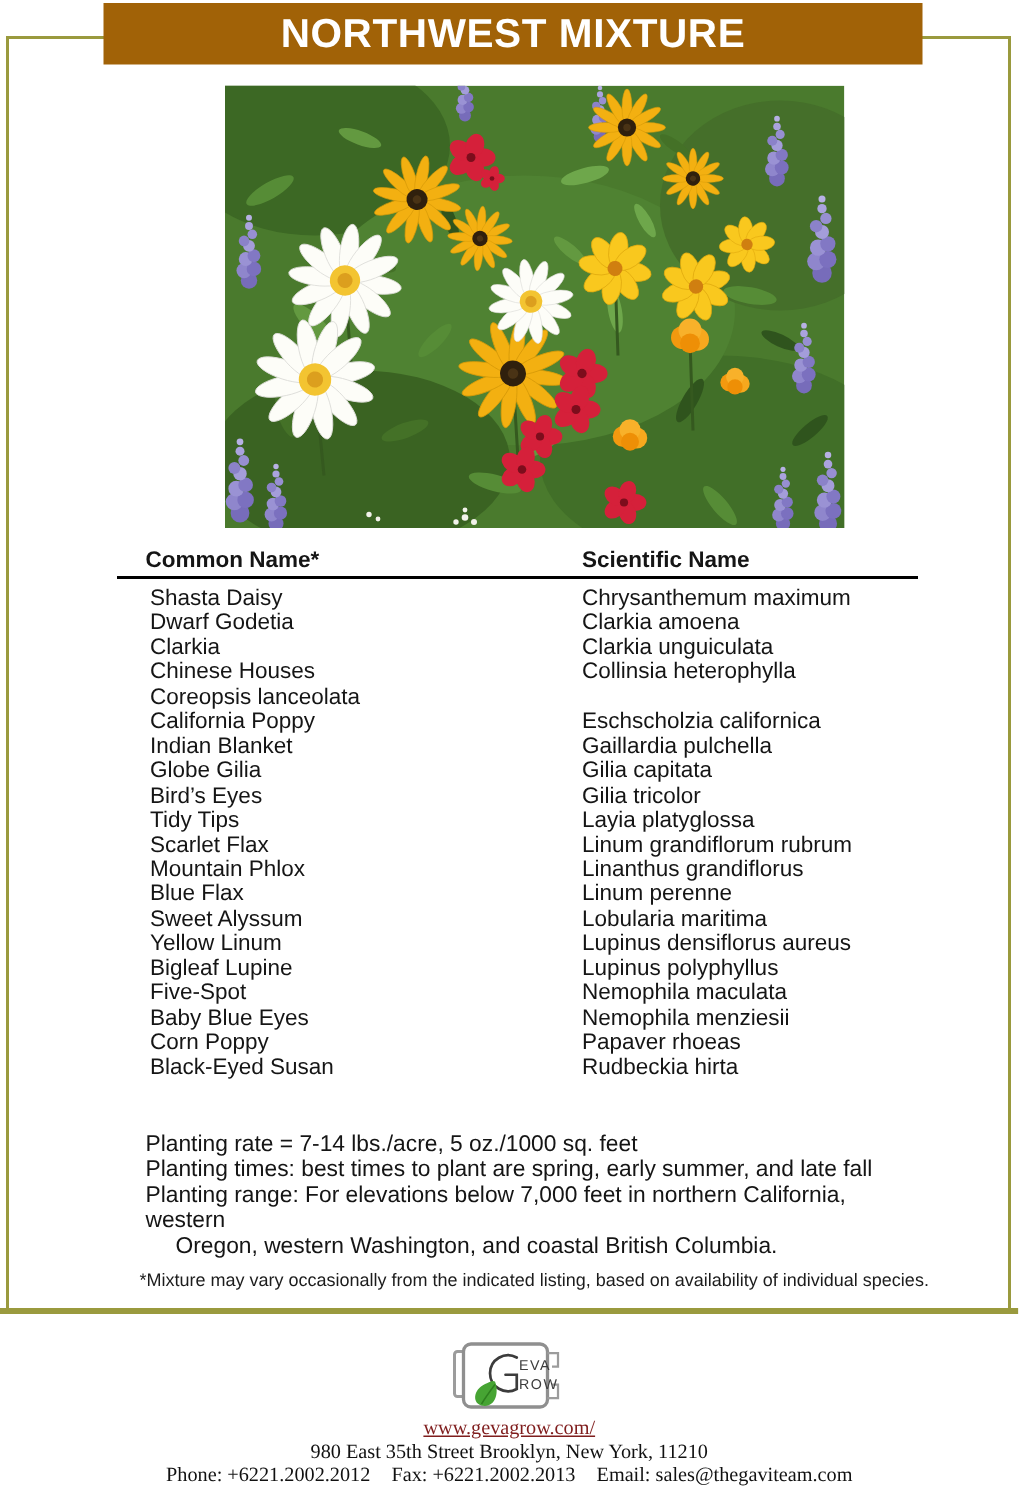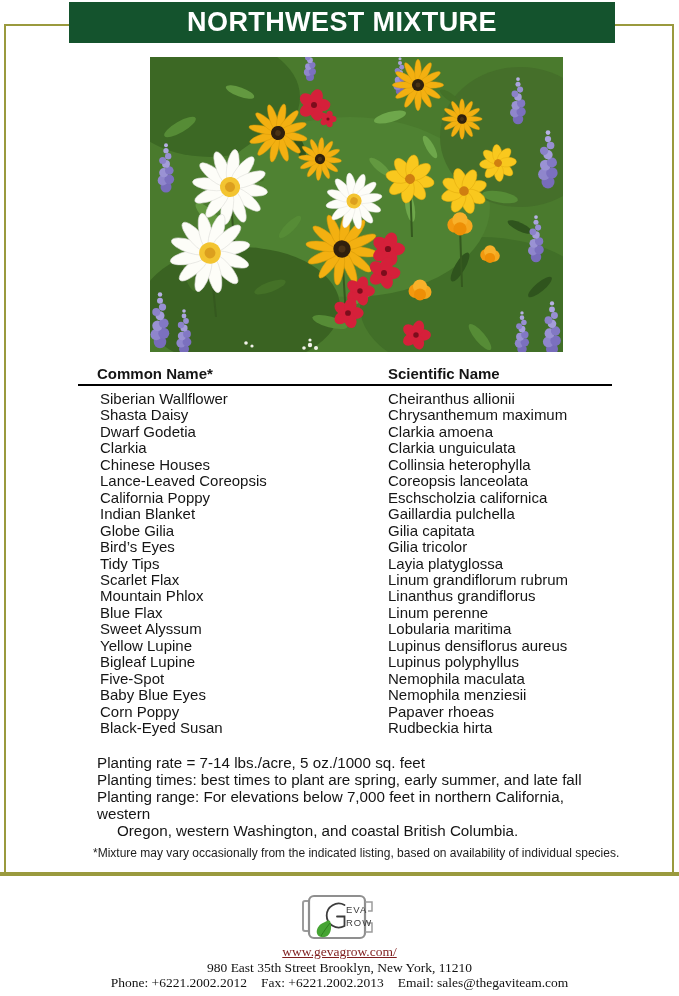--- a/index.html
+++ b/index.html
@@ -1,21 +1,21 @@
 <!DOCTYPE html>
 <html><head>
 <meta charset="utf-8">
 <style>
   html,body{margin:0;padding:0;background:#fff;}
   .page{position:relative;width:679px;height:996px;background:#fff;overflow:hidden;
         font-family:"Liberation Sans",sans-serif;color:#151515;}
   
   .frame{position:absolute;left:4px;top:24px;width:670px;height:850px;box-sizing:border-box;
          border:2px solid #9a9a3e;border-bottom:none;}
-  .banner{position:absolute;left:69px;top:2px;width:546px;height:41px;background:#14532d;
+  .banner{position:absolute;left:69px;top:2px;width:546px;height:41px;background:#a16207;
           display:flex;align-items:center;justify-content:center;}
   .banner .title{color:#ffffff;font-weight:bold;font-size:27px;letter-spacing:.4px;}
   .bottom-rule{position:absolute;left:0;top:872px;width:679px;height:4px;background:#9a9a3e;}
   
   .photo{position:absolute;left:150px;top:57px;width:413px;height:295px;overflow:hidden;}
   
   .thead{position:absolute;left:97px;top:365px;width:520px;font-weight:bold;font-size:15px;}
   .thead .c2h{position:absolute;left:291px;top:0;}
   .thead-rule{position:absolute;left:78px;top:384px;width:534px;height:2px;background:#000;}
   .species{position:absolute;left:100px;top:391px;width:515px;font-size:15px;line-height:16.45px;}
@@ -222,41 +222,36 @@
   </div>
 
   <div class="thead">
     <span class="c1h">Common Name*</span>
     <span class="c2h">Scientific Name</span>
   </div>
   <div class="thead-rule"></div>
 
   <div class="species">
       <div class="srow">
-        <span class="c1">Siberian Wallflower</span>
-        <span class="c2">Cheiranthus allionii</span>
-      </div>
-      <div class="srow">
         <span class="c1">Shasta Daisy</span>
         <span class="c2">Chrysanthemum maximum</span>
       </div>
       <div class="srow">
         <span class="c1">Dwarf Godetia</span>
         <span class="c2">Clarkia amoena</span>
       </div>
       <div class="srow">
         <span class="c1">Clarkia</span>
         <span class="c2">Clarkia unguiculata</span>
       </div>
       <div class="srow">
         <span class="c1">Chinese Houses</span>
         <span class="c2">Collinsia heterophylla</span>
       </div>
       <div class="srow">
-        <span class="c1">Lance-Leaved Coreopsis</span>
         <span class="c2">Coreopsis lanceolata</span>
       </div>
       <div class="srow">
         <span class="c1">California Poppy</span>
         <span class="c2">Eschscholzia californica</span>
       </div>
       <div class="srow">
         <span class="c1">Indian Blanket</span>
         <span class="c2">Gaillardia pulchella</span>
       </div>
@@ -282,21 +277,21 @@
       </div>
       <div class="srow">
         <span class="c1">Blue Flax</span>
         <span class="c2">Linum perenne</span>
       </div>
       <div class="srow">
         <span class="c1">Sweet Alyssum</span>
         <span class="c2">Lobularia maritima</span>
       </div>
       <div class="srow">
-        <span class="c1">Yellow Lupine</span>
+        <span class="c1">Yellow Linum</span>
         <span class="c2">Lupinus densiflorus aureus</span>
       </div>
       <div class="srow">
         <span class="c1">Bigleaf Lupine</span>
         <span class="c2">Lupinus polyphyllus</span>
       </div>
       <div class="srow">
         <span class="c1">Five-Spot</span>
         <span class="c2">Nemophila maculata</span>
       </div>

